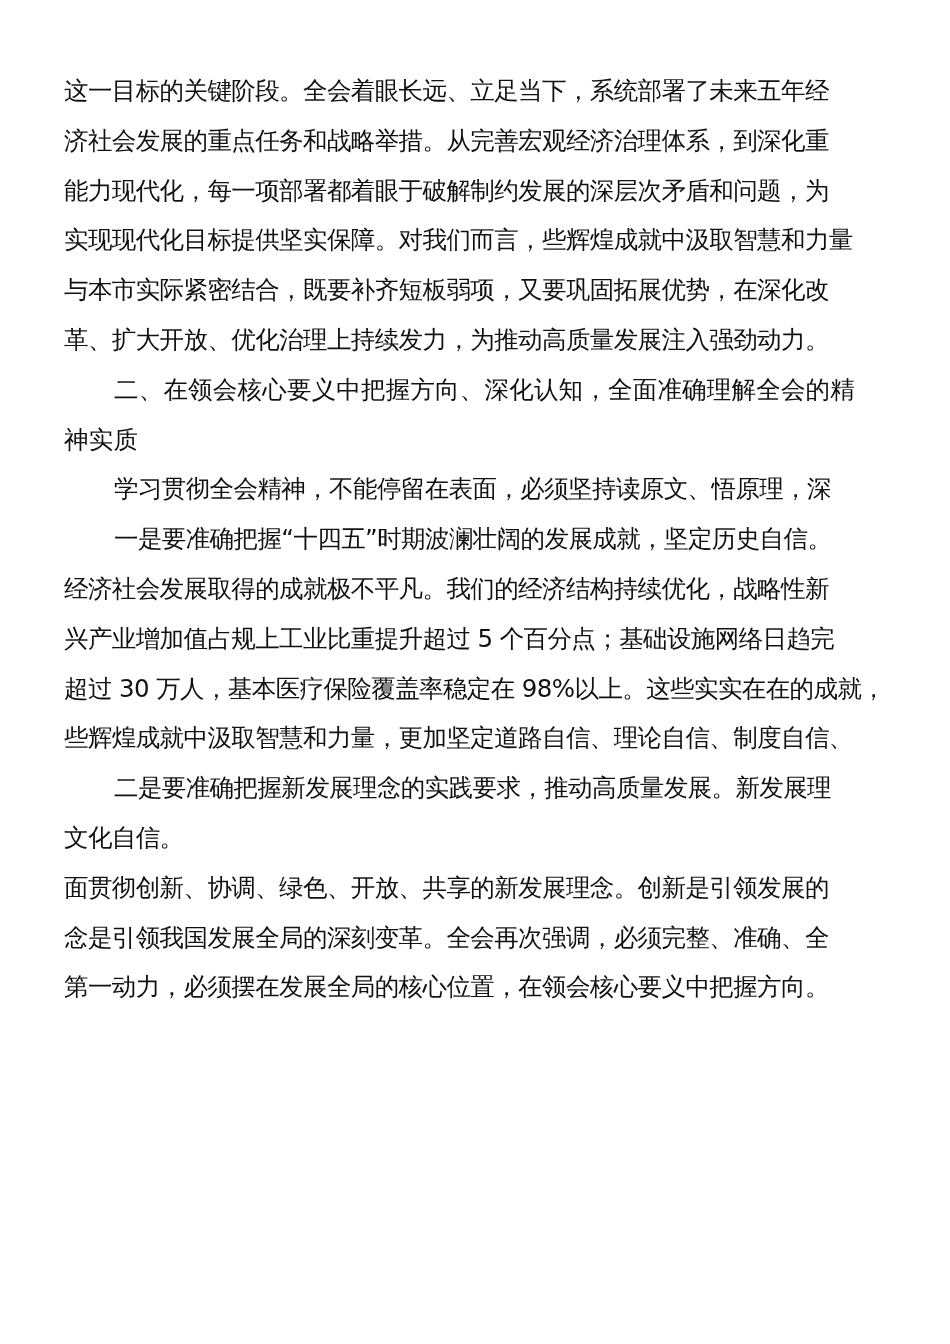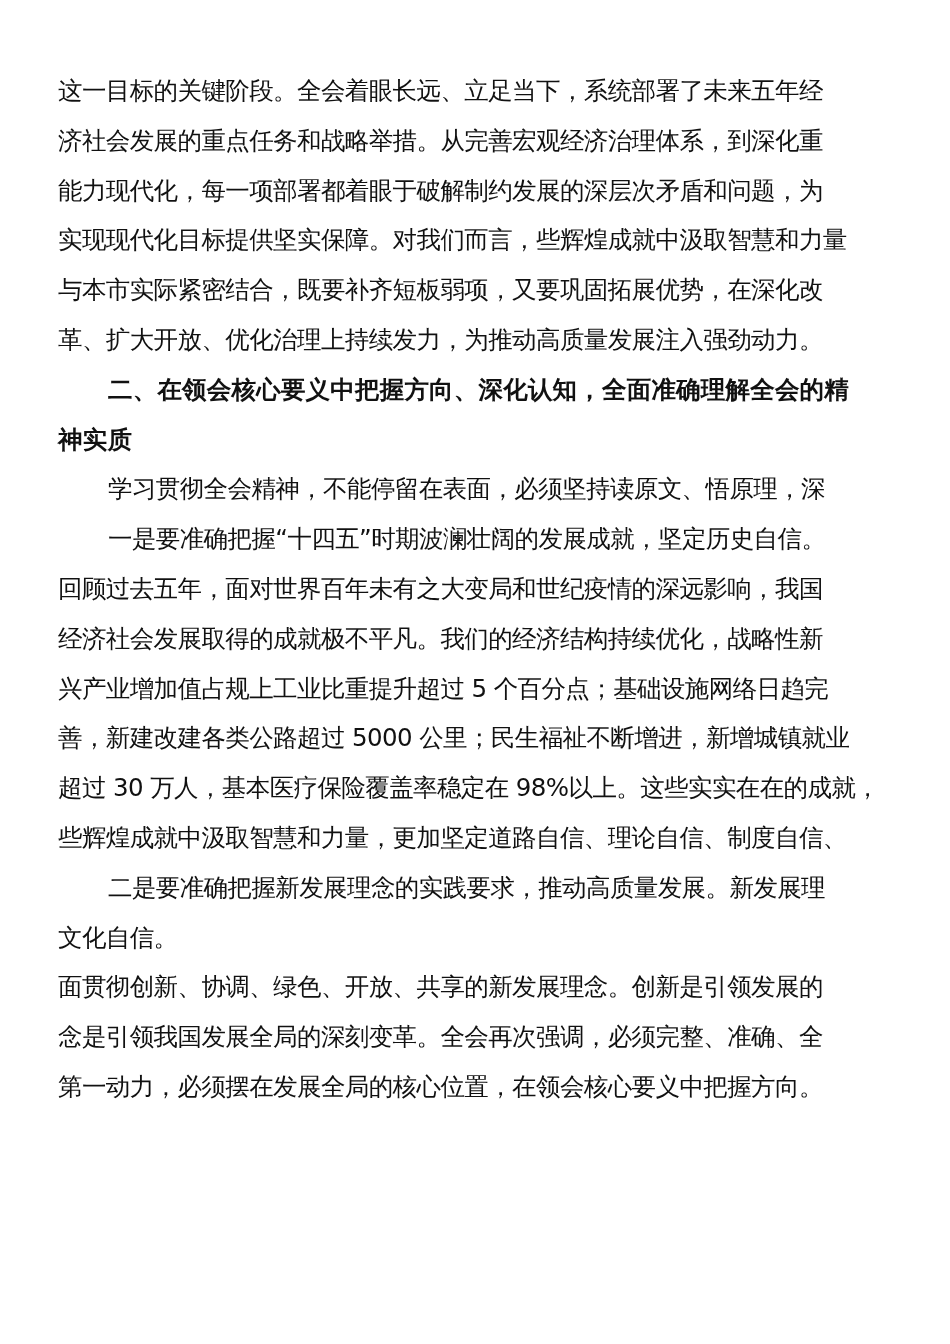--- a/index.html
+++ b/index.html
@@ -20,47 +20,46 @@
       left: 58px;
       top: 66px;
       width: 830px;
     }
     .line {
       height: 49.8px;
       line-height: 49.8px;
       font-size: 24.5px;
       white-space: nowrap;
       letter-spacing: -0.6px;
+      margin-left: 6px;
     }
     .indent {
       padding-left: 50px;
     }
     .heading {
       letter-spacing: 0.2px;
-      font-weight: bold;
+      font-weight: normal;
     }
   </style>
 </head>
 <body>
 
 <div class="page">
   <div class="line">这一目标的关键阶段。全会着眼长远、立足当下，系统部署了未来五年经</div>
   <div class="line">济社会发展的重点任务和战略举措。从完善宏观经济治理体系，到深化重</div>
   <div class="line">能力现代化，每一项部署都着眼于破解制约发展的深层次矛盾和问题，为</div>
   <div class="line">实现现代化目标提供坚实保障。对我们而言，些辉煌成就中汲取智慧和力量</div>
   <div class="line">与本市实际紧密结合，既要补齐短板弱项，又要巩固拓展优势，在深化改</div>
   <div class="line">革、扩大开放、优化治理上持续发力，为推动高质量发展注入强劲动力。</div>
   <div class="line indent heading">二、在领会核心要义中把握方向、深化认知，全面准确理解全会的精</div>
   <div class="line heading">神实质</div>
   <div class="line indent">学习贯彻全会精神，不能停留在表面，必须坚持读原文、悟原理，深</div>
   <div class="line indent">一是要准确把握“十四五”时期波澜壮阔的发展成就，坚定历史自信。</div>
-  <div class="line">回顾过去五年，面对世界百年未有之大变局和世纪疫情的深远影响，我国</div>
   <div class="line">经济社会发展取得的成就极不平凡。我们的经济结构持续优化，战略性新</div>
   <div class="line">兴产业增加值占规上工业比重提升超过 5 个百分点；基础设施网络日趋完</div>
-  <div class="line">善，新建改建各类公路超过 5000 公里；民生福祉不断增进，新增城镇就业</div>
   <div class="line">超过 30 万人，基本医疗保险覆盖率稳定在 98%以上。这些实实在在的成就，</div>
   <div class="line">些辉煌成就中汲取智慧和力量，更加坚定道路自信、理论自信、制度自信、</div>
   <div class="line indent">二是要准确把握新发展理念的实践要求，推动高质量发展。新发展理</div>
   <div class="line">文化自信。</div>
   <div class="line">面贯彻创新、协调、绿色、开放、共享的新发展理念。创新是引领发展的</div>
   <div class="line">念是引领我国发展全局的深刻变革。全会再次强调，必须完整、准确、全</div>
   <div class="line">第一动力，必须摆在发展全局的核心位置，在领会核心要义中把握方向。</div>
 </div>
 
 </body></html>

